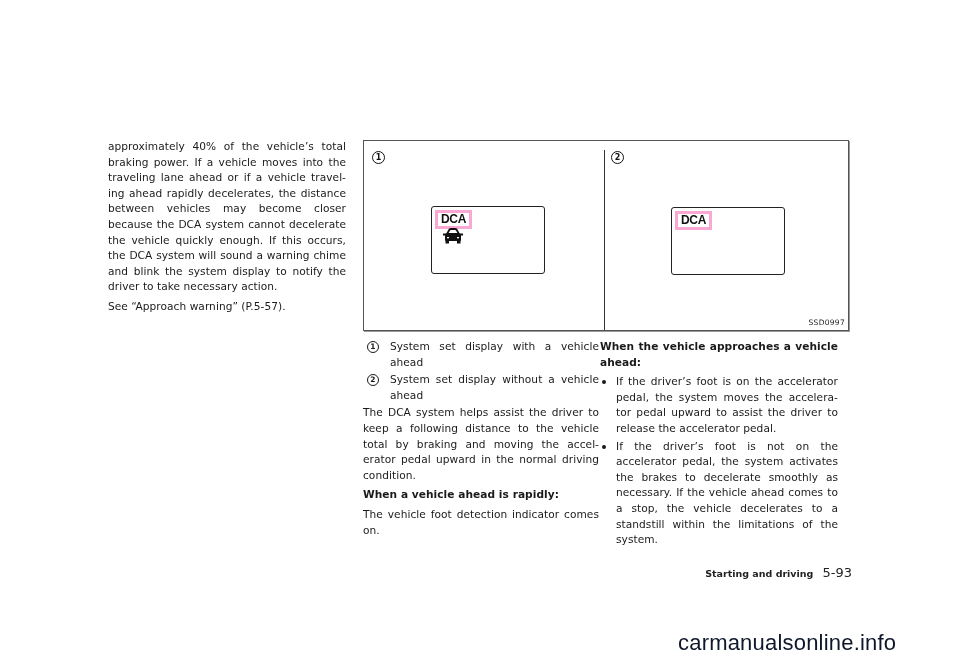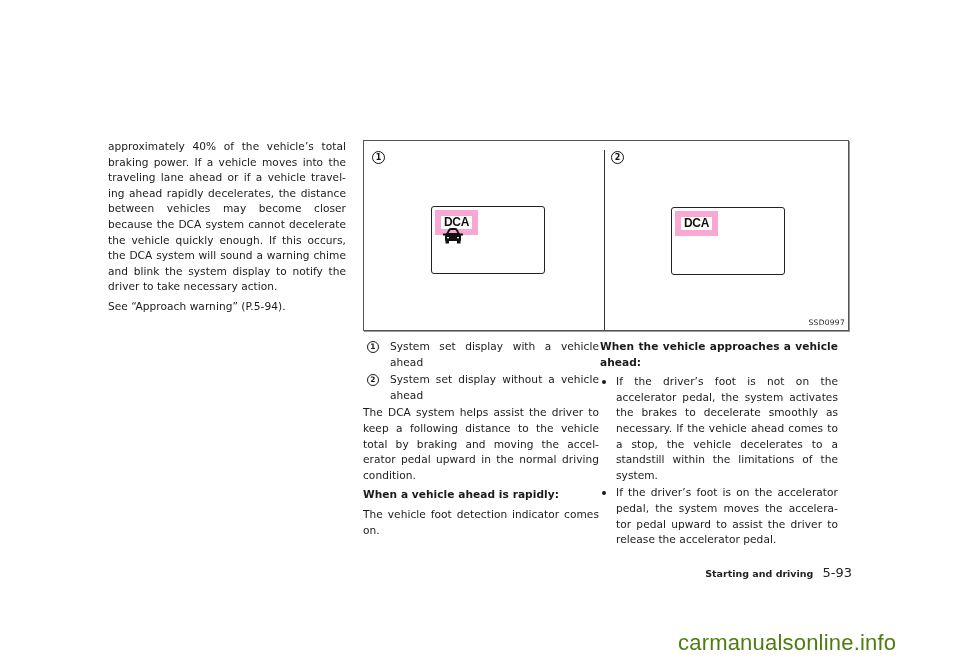--- a/index.html
+++ b/index.html
@@ -110,21 +110,21 @@
       box-sizing: border-box;
       background: #fff;
     }
     #display1 { left: 67px; top: 65px; }
     #display2 { left: 307px; top: 66px; }
 
     .dca-tag {
       position: absolute;
       left: 3px;
       top: 3px;
-      border: 6px solid #f9a8d4;
+      border: 3px solid #f9a8d4;
       padding: 0 3px;
       height: 13px;
       line-height: 13px;
       font-family: "Liberation Sans", sans-serif;
       font-weight: bold;
       font-size: 12px;
       color: #111;
       letter-spacing: -0.3px;
     }
     .car-icon {
@@ -165,32 +165,32 @@
       color: #222;
       vertical-align: baseline;
     }
 
     #watermark {
       position: absolute;
       left: 678px;
       top: 630px;
       font-family: "Liberation Sans", sans-serif;
       font-size: 22px;
-      color: #4d7c0f;
+      color: #0f172a;
       letter-spacing: 0.2px;
     }
   </style>
 </head>
 <body>
 
 <div class="page">
 
   <div class="col" id="col-left">
     <p>approximately 40% of the vehicle’s total braking power. If a vehicle moves into the traveling lane ahead or if a vehicle travel-ing ahead rapidly decelerates, the distance between vehicles may become closer because the DCA system cannot decelerate the vehicle quickly enough. If this occurs, the DCA system will sound a warning chime and blink the system display to notify the driver to take necessary action.</p>
-    <p>See “Approach warning” (P.5-94).</p>
+    <p>See “Approach warning” (P.5-57).</p>
   </div>
 
   <div id="figure">
     <div class="panel-num" id="panel1-num">1</div>
     <div class="display" id="display1">
       <div class="dca-tag">DCA</div>
       <svg class="car-icon" viewBox="0 0 22 16">
         <path d="M5 6 L7.5 1.5 Q8 1 9 1 L13 1 Q14 1 14.5 1.5 L17 6 L5 6 Z" fill="none" stroke="#111" stroke-width="1.8"></path>
         <rect x="1" y="5.5" width="20" height="2" fill="#111"></rect>
         <rect x="3" y="6" width="16" height="7" rx="1.2" fill="#111"></rect>
@@ -222,25 +222,25 @@
     </div>
     <p>The DCA system helps assist the driver to keep a following distance to the vehicle total by braking and moving the accel-erator pedal upward in the normal driving condition.</p>
     <p class="bold">When a vehicle ahead is rapidly:</p>
     <p>The vehicle foot detection indicator comes on.</p>
   </div>
 
   <div class="col" id="col-right">
     <p class="bold">When the vehicle approaches a vehicle ahead:</p>
     <div class="bullet-item">
       <span class="dot"></span>
-      <span>If the driver’s foot is not on the accelerator pedal, the system activates the brakes to decelerate smoothly as necessary. If the vehicle ahead comes to a stop, the vehicle decelerates to a standstill within the limitations of the system.</span>
+      <span>If the driver’s foot is on the accelerator pedal, the system moves the accelera-tor pedal upward to assist the driver to release the accelerator pedal.</span>
     </div>
     <div class="bullet-item">
       <span class="dot"></span>
-      <span>If the driver’s foot is on the accelerator pedal, the system moves the accelera-tor pedal upward to assist the driver to release the accelerator pedal.</span>
+      <span>If the driver’s foot is not on the accelerator pedal, the system activates the brakes to decelerate smoothly as necessary. If the vehicle ahead comes to a stop, the vehicle decelerates to a standstill within the limitations of the system.</span>
     </div>
   </div>
 
   <div id="footer">
     <span class="section">Starting and driving</span>
     <span class="page-no">5-93</span>
   </div>
 
   <div id="watermark">carmanualsonline.info</div>
 </div>

